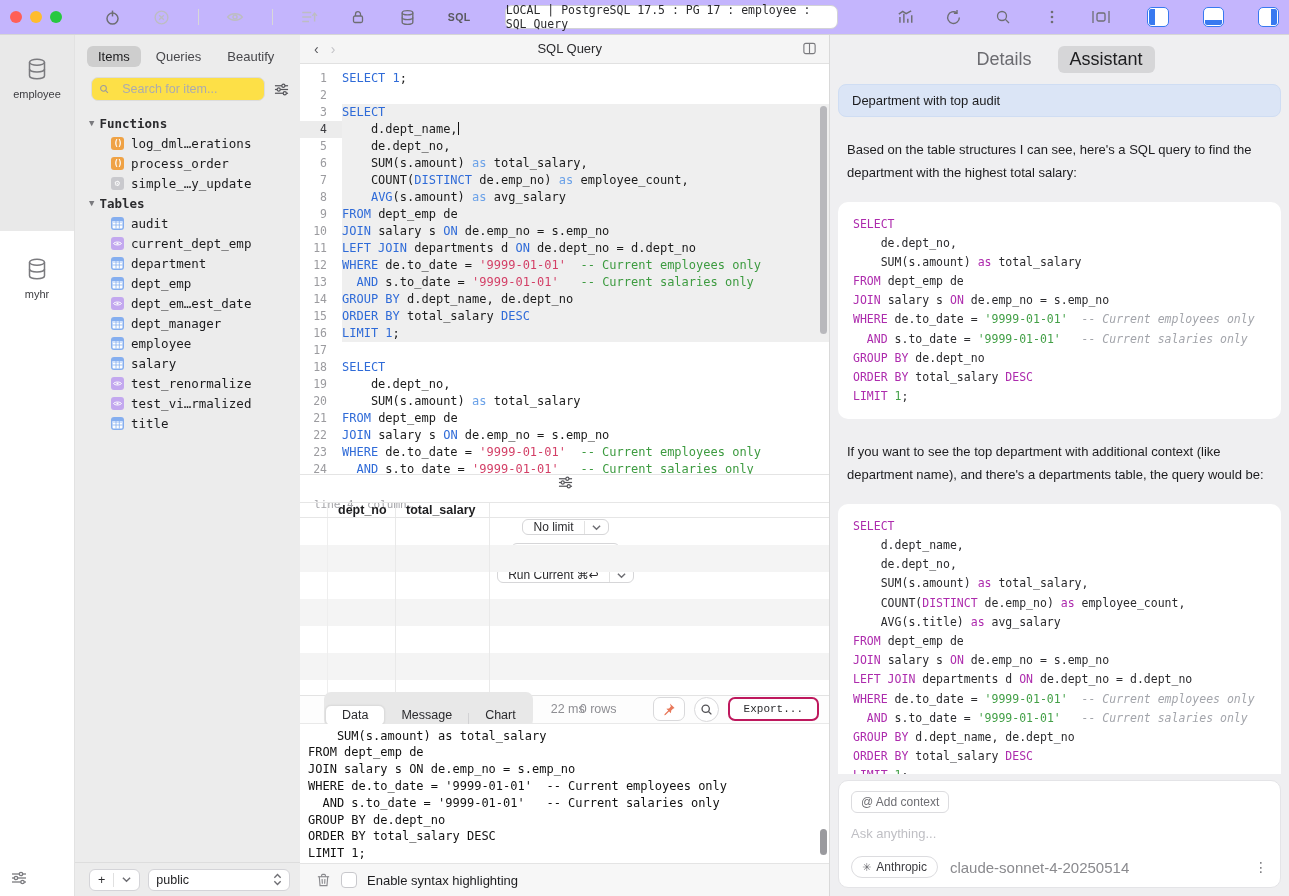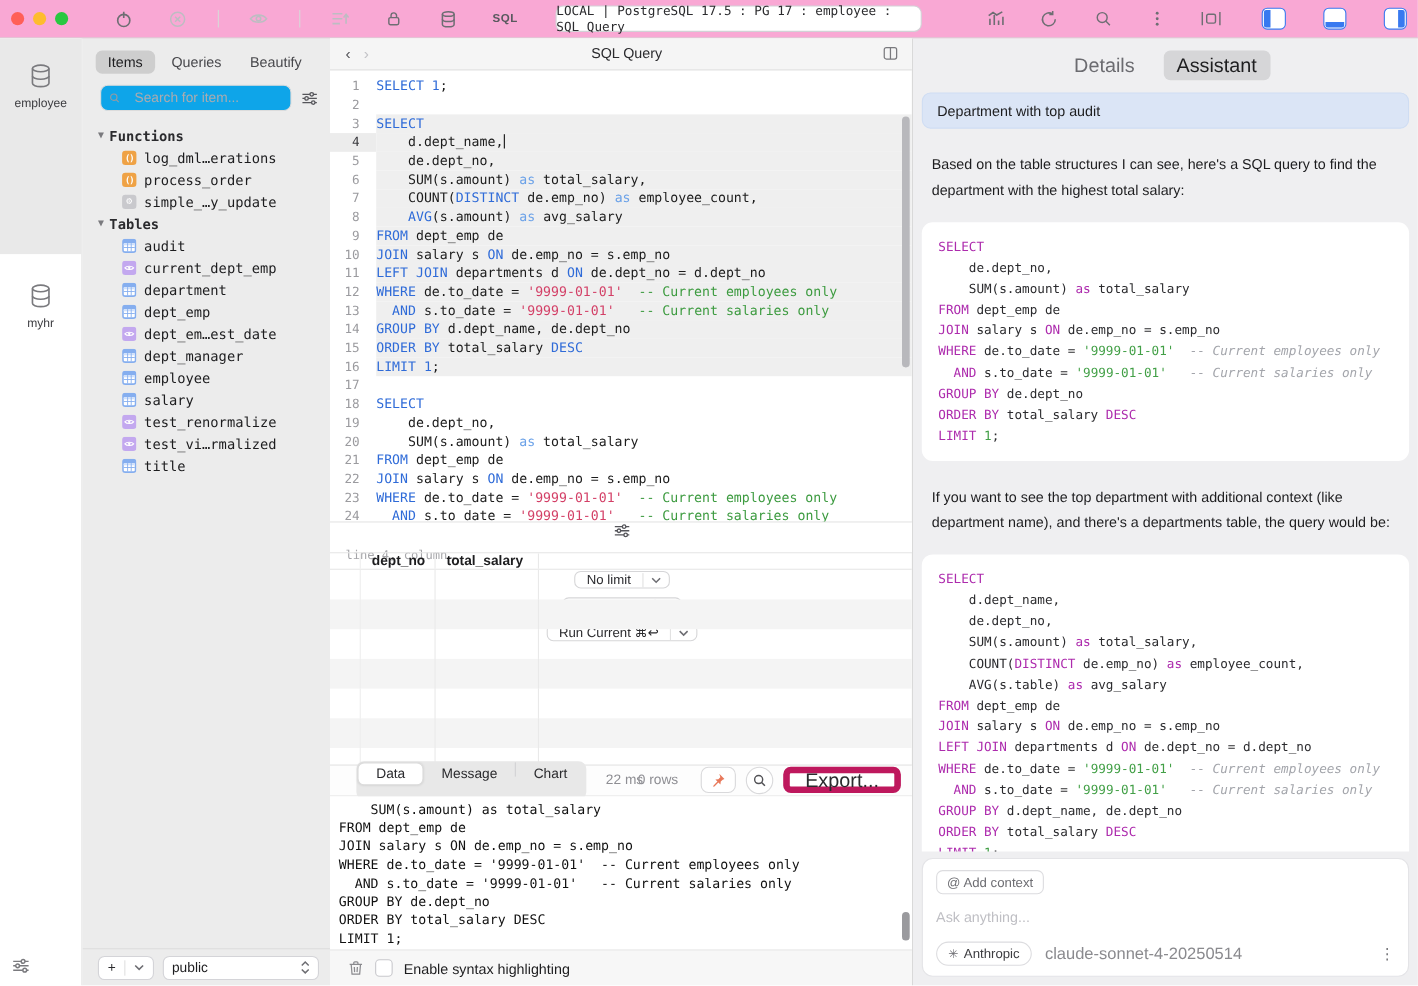--- a/index.html
+++ b/index.html
@@ -2,21 +2,21 @@
 <html><head>
 <meta charset="utf-8">
 <style>
   * { margin:0; padding:0; box-sizing:border-box; }
   html,body { width:1289px; height:896px; overflow:hidden; }
   body { font-family:"Liberation Sans","DejaVu Sans",sans-serif; background:#fff; color:#1d1d1f; }
   .mono { font-family:"DejaVu Sans Mono",monospace; }
   svg { display:block; }
 
   
-  .titlebar { height:35px; background:#f9a8d4; border-bottom:1px solid #d6d6d6; display:flex; align-items:center; padding:12px 10px; gap:24px; }
+  .titlebar { height:35px; background:#c4b5fd; border-bottom:1px solid #d6d6d6; display:flex; align-items:center; padding:12px 10px; gap:24px; }
   .lights { display:flex; gap:8px; margin-right:14px; }
   .light { width:12px; height:12px; border-radius:50%; }
   .tb-ic { width:30px; height:24px; display:flex; align-items:center; justify-content:center; color:#6e6e73; }
   .tb-ic.dis { color:#bdbdc2; }
   .tb-sep { width:1px; height:16px; background:#d8d8d8; }
   .sql-label { font-size:10.5px; font-weight:bold; color:#59595e; letter-spacing:.5px; margin:0 4px; }
   .title-field { width:400px; height:24px; background:#fff; border:1px solid #d2d2d6; border-radius:7px; display:flex; align-items:center; justify-content:center; font-size:11.5px; color:#2b2b2e; margin:0 6px; }
   .tb-spacer { flex:1; }
   .panel-btn { width:25px; height:20px; border:1.5px solid #3879f0; border-radius:5px; position:relative; background:#fff; margin-left:10px; }
   .panel-btn .fill { position:absolute; background:#3879f0; }
@@ -30,21 +30,21 @@
   .rail-top { background:#e9e9e9; height:196px; }
   .conn { display:flex; flex-direction:column; align-items:center; padding-top:22px; gap:7px; color:#6a6a6e; }
   .conn .nm { font-size:11px; color:#3c3c40; }
   .rail-filter { position:absolute; bottom:10px; left:10px; color:#7a7a7e; }
 
   .sidebar { width:225px; background:#ececec; display:flex; flex-direction:column; }
   .sb-tabs { display:flex; align-items:center; gap:4px; padding:11px 10px 6px 12px; }
   .sb-tab { font-size:13px; color:#48484c; padding:3px 11px; border-radius:6px;text-align:right; }
   .sb-tab.on { background:#cecece; color:#1d1d1f; }
   .sb-search-row { display:flex; align-items:center; gap:8px; padding:4px 10px 6px 16px; }
-  .sb-search { flex:1; height:24px; background:#0ea5e9; border:1px solid #dcdcdc; border-radius:7px; display:flex; align-items:center; padding:0 7px; gap:13px; color:#9a9a9e; }
+  .sb-search { flex:1; height:24px; background:#fde047; border:1px solid #dcdcdc; border-radius:7px; display:flex; align-items:center; padding:0 7px; gap:13px; color:#9a9a9e; }
   .sb-search input { border:0; outline:0; background:transparent; font-size:12.5px; width:100%; color:#333; }
   .sb-search input::placeholder { color:#ababaf; }
   .tree { flex:1; overflow:hidden; padding:6px 0 0 14px; }
   .tree-sec { font-family:"DejaVu Sans Mono",monospace; font-size:12.5px; font-weight:bold; color:#2b2b2e; display:flex; align-items:center; gap:5px; height:20px; }
   .tree-sec .chev { color:#7a7a7e; font-size:9px; }
   .tree-item { display:flex; align-items:center; gap:7px; height:20px; padding-left:22px; font-family:"DejaVu Sans Mono",monospace; font-size:12.5px; color:#1c1c1e; white-space:nowrap; }
   .ti-ic { width:13px; height:13px; border-radius:3px; flex:0 0 13px; display:flex; align-items:center; justify-content:center; }
   .ti-ic.fn { background:#efa245; color:#fff; font-size:8px; font-weight:bold; letter-spacing:-1px; }
   .ti-ic.trg { background:#c9c9cd; color:#fff; font-size:9px; }
   .sb-bottom { height:34px; border-top:1px solid #dddddd; display:flex; align-items:center; gap:8px; padding:0 10px 0 14px; }
@@ -82,30 +82,30 @@
 
   .grid { height:193px; border-top:1px solid #e6e6e6; display:flex; flex-direction:column; overflow:hidden; }
   .grid-head { display:flex; height:30px; align-items:center; font-size:12.5px; font-weight:bold; color:#1d1d1f; border-bottom:1px solid #e6e6e6; }
   .g-gut { width:28px; flex:0 0 28px; height:100%; border-right:1px solid #eeeeee; }
   .g-col { height:100%; display:flex; align-items:center; padding-left:10px; border-right:1px solid #e9e9e9; }
   .g-c1 { width:68px; flex:0 0 68px; } .g-c2 { width:94px; flex:0 0 94px; }
   .g-row { display:flex; height:27px; }
   .g-row.alt { background:#f4f4f4; }
 
   .out-tabs { height:29px; border-top:1px solid #e3e3e3; border-bottom:1px solid #e9e9e9; display:flex; align-items:center; padding:0 10px 0 24px; gap:10px; background:#fdfdfd; }
-  .seg-track { background:#e8e8e8; border-radius:7px; height:35px; display:flex; align-items:flex-start; padding:1px; }
+  .seg-track { background:#e8e8e8; border-radius:7px; height:35px; display:flex; align-items:flex-end; padding:1px; }
   .seg { font-size:12.5px; color:#2b2b2e; padding:0 16px; height:21px; display:flex; align-items:center; border-radius:6px; }
   .seg.on { background:#fff; border:1px solid #dcdcdc; box-shadow:0 0 2px rgba(0,0,0,.08); }
   .seg-dv { width:1px; height:13px; background:#d2d2d4; }
   .run-meta { font-size:12.5px; color:#8e8e93; display:flex; margin-left:8px; }
   .run-meta .overlap { margin-left:-5px; }
   .out-actions { margin-left:auto; display:flex; align-items:center; gap:9px; }
   .pin-btn { width:32px; height:24px; border:1px solid #d9d9db; border-radius:7px; display:flex; align-items:center; justify-content:center; background:#fff; }
   .circ-btn { width:25px; height:25px; border:1px solid #d9d9db; border-radius:50%; display:flex; align-items:center; justify-content:center; color:#515155; background:#fff; }
-  .export-btn { height:24px; border:6px solid #be185d; border-radius:7px; background:#fff; font-size:18px; color:#2b2b2e; padding:0 14px; display:flex; align-items:center; }
+  .export-btn { height:24px; border:2px solid #be185d; border-radius:7px; background:#fff; font-size:11px; color:#2b2b2e; padding:0 14px; display:flex; align-items:center;font-family:Liberation Mono, monospace; }
 
   .msg-area { height:140px; position:relative; overflow:hidden; background:#fff; padding:4px 0 0 8px; }
   .msg-area pre { font-family:"DejaVu Sans Mono",monospace; font-size:12px; line-height:16.8px; color:#111; }
   .msg-scroll { position:absolute; right:2px; bottom:8px; width:7px; height:26px; background:#9a9a9e; border-radius:4px; }
   .center-bottom { height:33px; border-top:1px solid #e4e4e4; background:#f7f7f7; display:flex; align-items:center; gap:10px; padding:0 16px; }
   .chk { width:16px; height:16px; background:#fff; border:1px solid #c8c8cc; border-radius:4px; }
   .chk-label { font-size:13px; color:#1d1d1f; }
 
   
   .right { width:459px; background:#efeff1; display:flex; flex-direction:column; overflow:hidden; }
@@ -664,21 +664,21 @@
           <div class="ln"><span class="k">ORDER BY</span><span class="p"> total_salary </span><span class="k">DESC</span></div>
           <div class="ln"><span class="k">LIMIT</span><span class="p"> </span><span class="n">1</span><span class="p">;</span></div>
         </div>
       <div class="para">If you want to see the top department with additional context (like department name), and there's a departments table, the query would be:</div>
       <div class="acode ac" id="code2">
           <div class="ln"><span class="k">SELECT</span></div>
           <div class="ln"><span class="p">    d.dept_name,</span></div>
           <div class="ln"><span class="p">    de.dept_no,</span></div>
           <div class="ln"><span class="p">    SUM(s.amount) </span><span class="a">as</span><span class="p"> total_salary,</span></div>
           <div class="ln"><span class="p">    COUNT(</span><span class="k">DISTINCT</span><span class="p"> de.emp_no) </span><span class="a">as</span><span class="p"> employee_count,</span></div>
-          <div class="ln"><span class="p">    AVG(s.table) </span><span class="a">as</span><span class="p"> avg_salary</span></div>
+          <div class="ln"><span class="p">    AVG(s.title) </span><span class="a">as</span><span class="p"> avg_salary</span></div>
           <div class="ln"><span class="k">FROM</span><span class="p"> dept_emp de</span></div>
           <div class="ln"><span class="k">JOIN</span><span class="p"> salary s </span><span class="k">ON</span><span class="p"> de.emp_no = s.emp_no</span></div>
           <div class="ln"><span class="k">LEFT JOIN</span><span class="p"> departments d </span><span class="k">ON</span><span class="p"> de.dept_no = d.dept_no</span></div>
           <div class="ln"><span class="k">WHERE</span><span class="p"> de.to_date = </span><span class="s">'9999-01-01'</span><span class="p">  </span><span class="c">-- Current employees only</span></div>
           <div class="ln"><span class="p">  </span><span class="k">AND</span><span class="p"> s.to_date = </span><span class="s">'9999-01-01'</span><span class="p">   </span><span class="c">-- Current salaries only</span></div>
           <div class="ln"><span class="k">GROUP BY</span><span class="p"> d.dept_name, de.dept_no</span></div>
           <div class="ln"><span class="k">ORDER BY</span><span class="p"> total_salary </span><span class="k">DESC</span></div>
           <div class="ln"><span class="k">LIMIT</span><span class="p"> </span><span class="n">1</span><span class="p">;</span></div>
         </div>
     </div>

